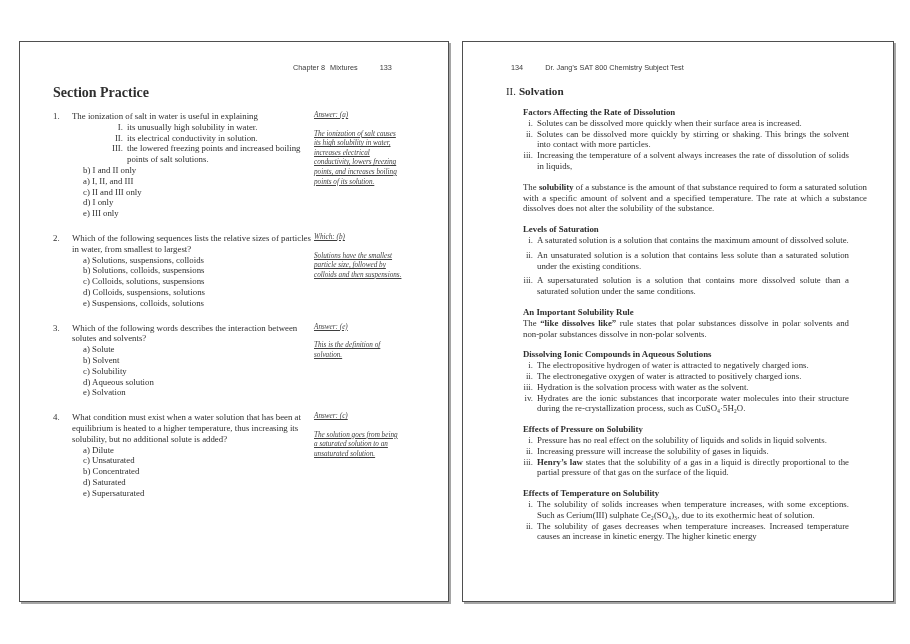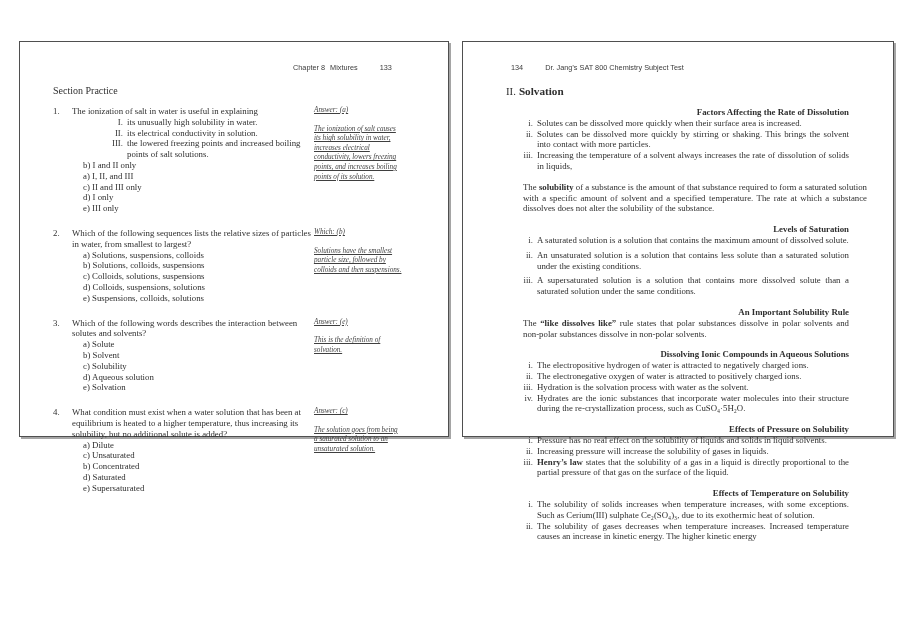--- a/index.html
+++ b/index.html
@@ -6,41 +6,41 @@
   html, body { width: 910px; height: 644px; }
   body {
     background: #ffffff;
     font-family: "Liberation Serif", "DejaVu Serif", serif;
     color: #2f2f2f;
     position: relative;
   }
   .page {
     position: absolute;
     top: 41px;
-    height: 396px;
+    height: 561px;
     background: #ffffff;
     border: 1px solid #4f4f4f;
     box-shadow: 2px 2px 0 #a5a5a5;
   }
   #left-page  { left: 19px;  width: 430px; }
   #right-page { left: 462px; width: 432px; }
 
   .run-head {
     font-family: "Liberation Sans", sans-serif;
     font-size: 7.3px;
     color: #3b3b3b;
     white-space: nowrap;
   }
 
   
   #left-page .inner { padding: 21px 40px 0 33px; }
   .lp-head { margin-left: 240px; margin-bottom: 13px; }
   .lp-head .t2 { margin-left: 5px; }
   .lp-head .pg { margin-left: 22px; }
-  .sp-title { font-weight: normal; font-size: 10px; margin-bottom: 10px; }
+  .sp-title { font-weight: bold; font-size: 14px; margin-bottom: 10px; }
 
   .question { display: flex; margin-bottom: 14px; font-size: 8.8px; line-height: 10.8px; }
   .q-main { width: 258px; flex: none; }
   .q-top  { display: flex; }
   .q-num  { width: 19px; flex: none; }
   .q-text { flex: 1; }
   .sub    { display: flex; margin-left: 44px; }
   .sub-l  { width: 30px; flex: none; text-align: right; padding-right: 4px; }
   .sub-t  { flex: 1; }
   .choices { margin-left: 30px; }
@@ -50,21 +50,21 @@
   }
   .q-note .ans { margin-bottom: 9px; }
 
   
   #right-page .inner { padding: 21px 44px 0 48px; }
   .rp-head .title { margin-left: 22px; }
   .main-heading { margin-top: 13px; margin-left: -5px; font-size: 10.8px; }
   .main-heading b { font-size: 11.2px; margin-left: 3px; }
 
   .section, .sect-para { margin-left: 12px; margin-top: 10px; font-size: 8.8px; line-height: 10.8px; }
-  .sec-h { font-weight: bold; text-align: right; }
+  .sec-h { font-weight: bold; }
   .item   { display: flex; }
   .item-l { width: 14px; flex: none; text-align: right; padding-right: 4px; }
   .item-t { flex: 1; text-align: justify; }
   .sect-para { text-align: justify; width: 344px; }
   .spaced .item { margin-bottom: 4px; }
 </style>
 </head>
 <body>
 
 <div class="page" id="left-page">

